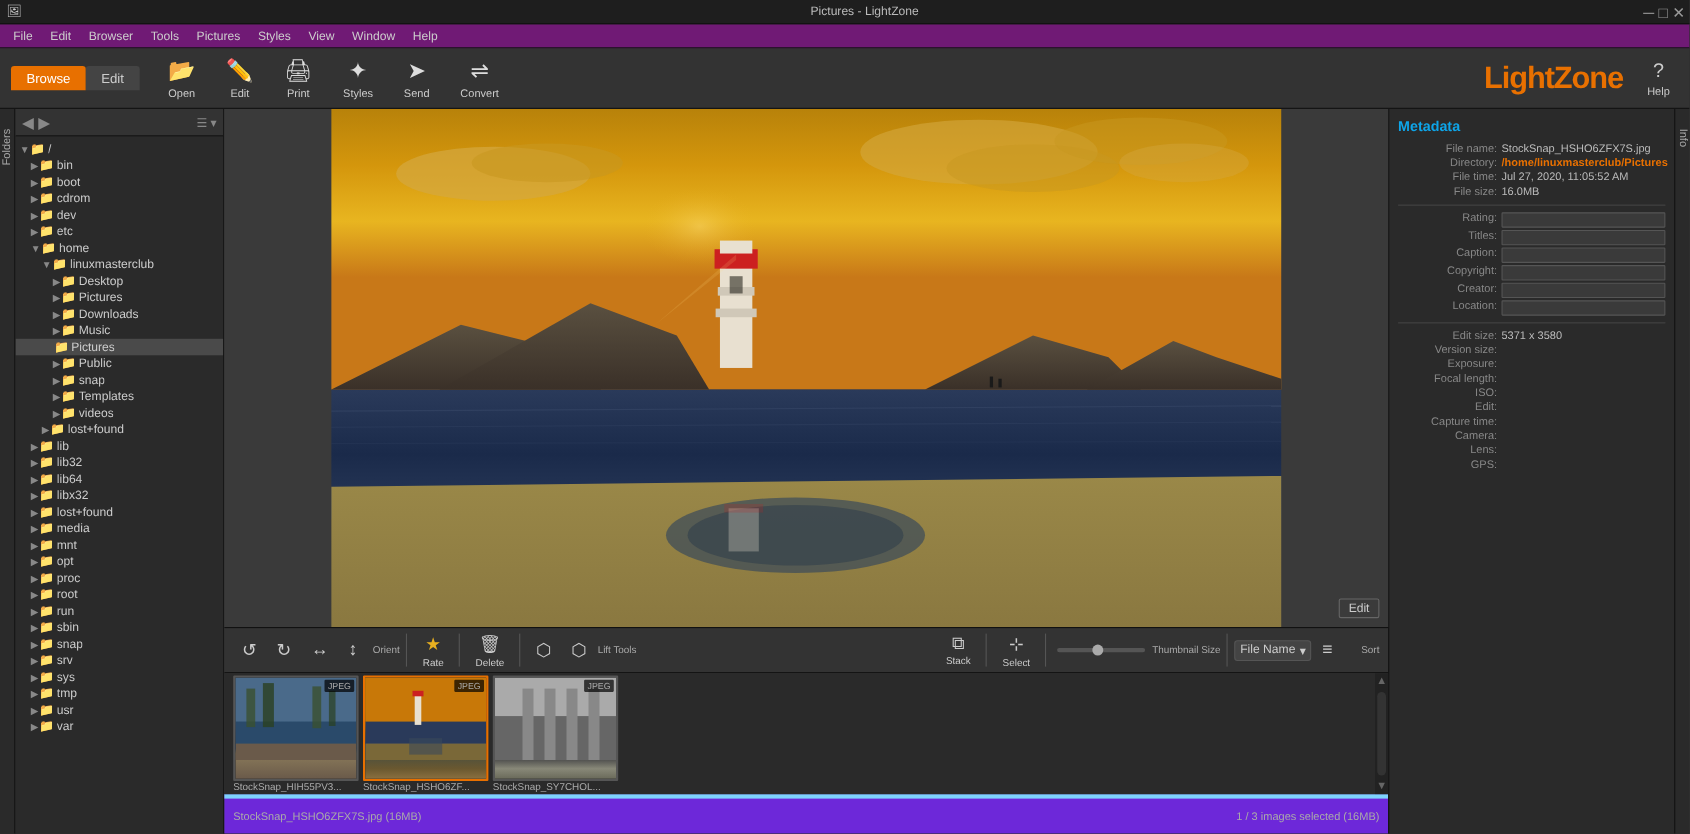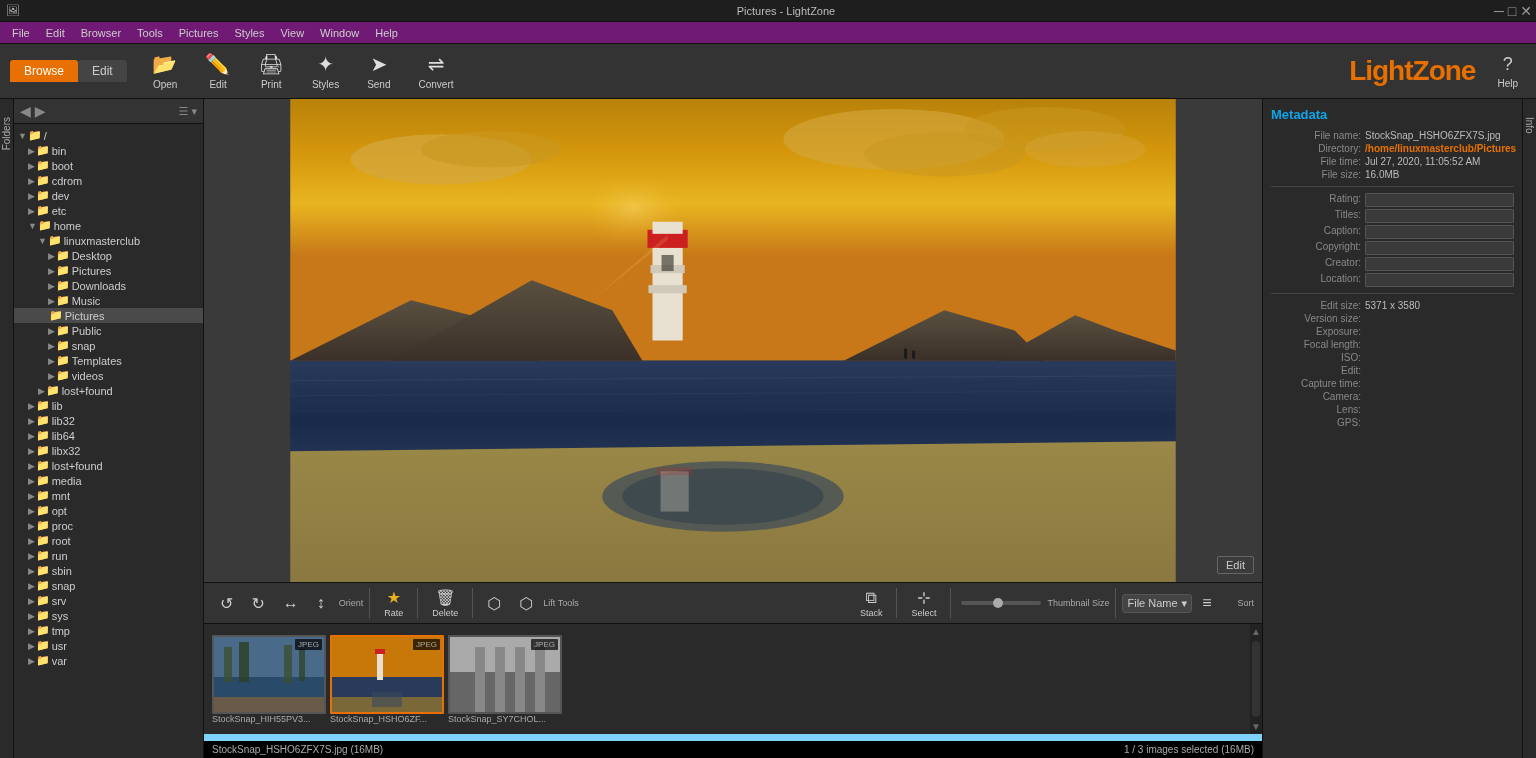--- a/index.html
+++ b/index.html
@@ -325,21 +325,21 @@
     .thumbnail-item.selected .thumb-border {
       border: 2px solid #e87000;
     }
     .thumb-border {
       border: 2px solid #555;
       border-radius: 1px;
       overflow: hidden;
     }
     .thumb-img {
       width: 110px;
-      height: 75px;
+      height: 92px;
       display: block;
       background: #555;
       position: relative;
       overflow: hidden;
     }
     .thumb-badge {
       position: absolute;
       top: 2px;
       right: 2px;
       background: rgba(0,0,0,0.7);
@@ -367,26 +367,26 @@
     }
     .filmstrip-scroll-up, .filmstrip-scroll-down {
       color: #666;
       font-size: 10px;
       padding: 2px;
       cursor: pointer;
     }
 
     
     #statusbar {
-      background: #000000;
-      height: 24px;
+      background: #6d28d9;
+      height: 36px;
       display: flex;
       align-items: center;
       padding: 0 8px;
-      border-top: 7px solid #7dd3fc;
+      border-top: 4px solid #7dd3fc;
       justify-content: space-between;
     }
     .status-text { color: #aaa; font-size: 10px; }
 
     
     #right-panel {
       width: 260px;
       background: #2a2a2a;
       border-left: 1px solid #111;
       display: flex;

